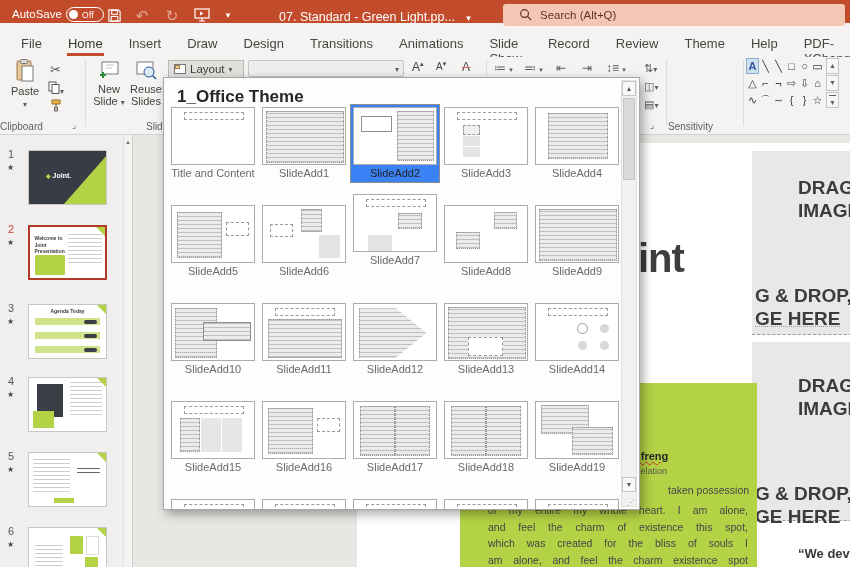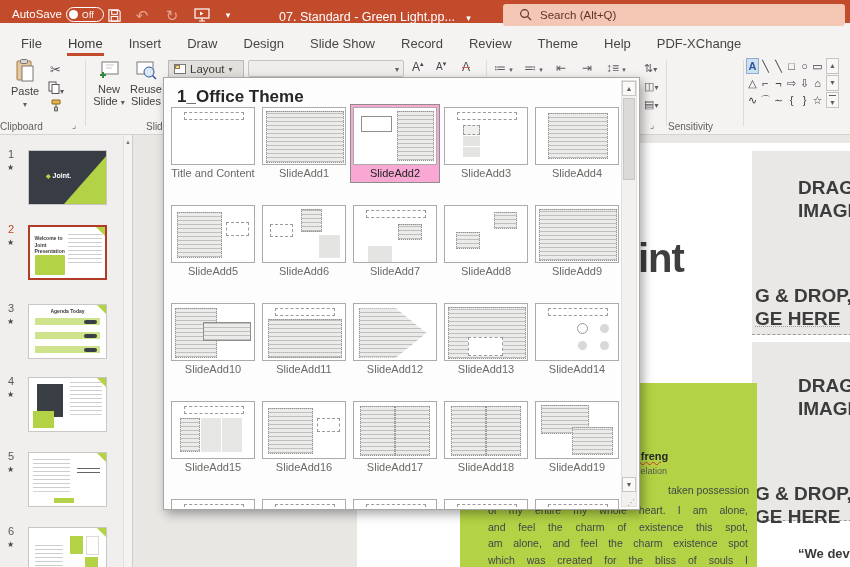--- a/index.html
+++ b/index.html
@@ -125,21 +125,21 @@
   .g-role{position:absolute;left:174px;top:83px;font-size:9px;color:#565a52;}
   .g-line0{position:absolute;left:208px;top:101px;font-size:10.5px;color:#43474a;}
   .g-para{position:absolute;left:28px;top:119px;width:260px;font-size:10.5px;color:#43474a;}
   .g-para div{line-height:16.5px;text-align:justify;text-align-last:justify;white-space:nowrap;}
 
   
   .lpanel{position:absolute;left:163px;top:77px;width:477px;height:433px;background:#fdfdfd;
           border:1px solid #a9a7a5;box-shadow:3px 4px 10px rgba(0,0,0,.35);overflow:hidden;}
   .lpanel-header{position:absolute;left:13px;top:9px;font-size:17px;font-weight:bold;color:#262626;}
   .lcell{position:absolute;width:88px;text-align:center;padding-top:2px;}
-  .lcell.sel{background:#f9a8d4;outline:1px solid #8f8d8b;}
+  .lcell.sel{background:#3b82f6;outline:1px solid #8f8d8b;}
   .lthumb{position:relative;width:84px;height:58px;margin:0 auto;background:#fff;border:1px solid #ababab;overflow:hidden;}
   .llabel{display:block;font-size:11px;color:#6b6966;padding:2px 0 3px 0;white-space:nowrap;overflow:hidden;}
   .lcell.sel .llabel{color:#222;}
   .lthumb::before,.lthumb::after{content:"";position:absolute;}
   
   .p-fullgrid::before,.p-widegrid::before,.p-box-grid::after,.p-grid-box::before,
   .p-box-two::after,.p-title-two::after,.p-two-small::before,.p-two-small::after,
   .p-grid-overlap::before,.p-grid-overlap::after,.p-title-grid::after,.p-arrow::before,
   .p-grid-innerbox::before,.p-title-cols::after,.p-twocols::before,.p-twocols::after,
   .p-tlbr::before,.p-tlbr::after{
@@ -228,20 +228,22 @@
       <span class="search-text">Search (Alt+Q)</span>
     </span>
   </div>
 
   <div class="tabrow" id="tabrow">
       <div class="tab">File</div>
       <div class="tab active">Home</div>
       <div class="tab">Insert</div>
       <div class="tab">Draw</div>
       <div class="tab">Design</div>
+      <div class="tab">Transitions</div>
+      <div class="tab">Animations</div>
       <div class="tab">Slide Show</div>
       <div class="tab">Record</div>
       <div class="tab">Review</div>
       <div class="tab">Theme</div>
       <div class="tab">Help</div>
       <div class="tab">PDF-XChange</div>
     </div>
 
   <div class="ribbon">
 
@@ -423,22 +425,22 @@
 
       <span class="quote-frag">“We dev</span>
 
       <div class="greenbox">
         <span class="g-name">ufreng</span>
         <span class="g-role">Relation</span>
         <span class="g-line0">taken possession</span>
         <div class="g-para" id="gpara">
             <div>of my entire my whole heart. I am alone,</div>
             <div>and feel the charm of existence this spot,</div>
+            <div>which was created for the bliss of souls I</div>
             <div>am alone, and feel the charm existence spot</div>
-            <div>which was created for the bliss of souls I</div>
           </div>
       </div>
     </div>
   </div>
 
   <div class="lpanel">
     <span class="lpanel-header">1_Office Theme</span>
     <div id="lgrid">
         <div class="lcell" style="left: 5px; top: 27px;">
           <div class="lthumb p-title"></div>
@@ -461,21 +463,21 @@
           <span class="llabel">SlideAdd4</span>
         </div>
         <div class="lcell" style="left: 5px; top: 125px;">
           <div class="lthumb p-grid-box"></div>
           <span class="llabel">SlideAdd5</span>
         </div>
         <div class="lcell" style="left: 96px; top: 125px;">
           <div class="lthumb p-box-two"></div>
           <span class="llabel">SlideAdd6</span>
         </div>
-        <div class="lcell" style="left: 187px; top: 125px;">
+        <div class="lcell" style="left: 187px; top: 114px;">
           <div class="lthumb p-title-two"></div>
           <span class="llabel">SlideAdd7</span>
         </div>
         <div class="lcell" style="left: 278px; top: 125px;">
           <div class="lthumb p-two-small"></div>
           <span class="llabel">SlideAdd8</span>
         </div>
         <div class="lcell" style="left: 369px; top: 125px;">
           <div class="lthumb p-widegrid"></div>
           <span class="llabel">SlideAdd9</span>

